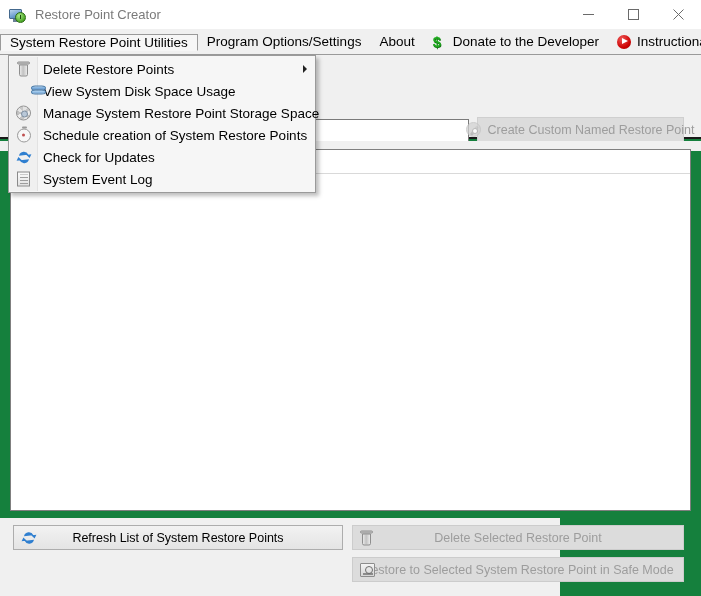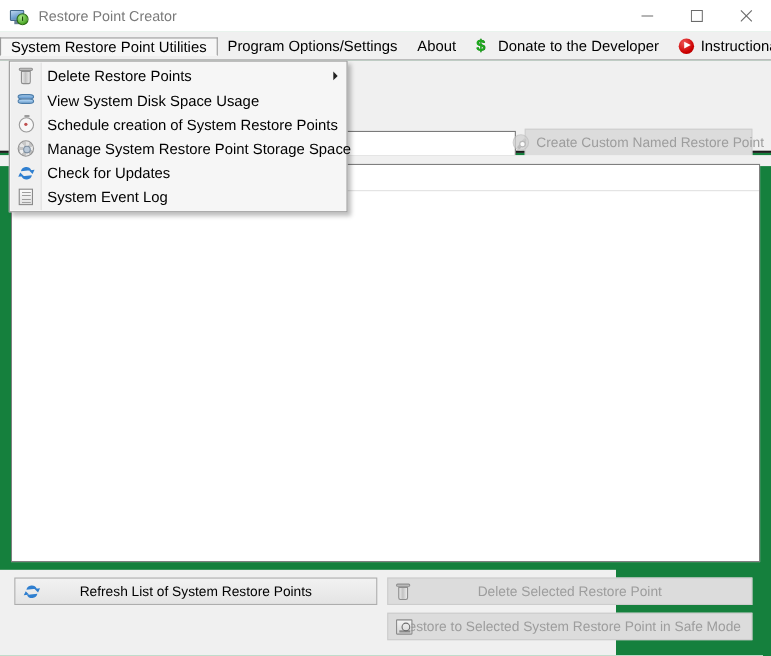--- a/index.html
+++ b/index.html
@@ -366,20 +366,21 @@
     position: relative;
     height: 22px;
     display: flex;
     align-items: center;
     font-size: 13.5px;
     color: #000;
     padding-left: 34px;
     padding-right: 10px;
     white-space: nowrap;
     z-index: 2;
+    text-align: right;
   }
   .dd-item .dd-ico {
     position: absolute;
     left: 6px; top: 50%;
     transform: translateY(-50%);
     width: 17px; height: 17px;
     display: flex; align-items: center; justify-content: center;
   }
   .dd-item .submenu-arrow {
     position: absolute;
@@ -583,30 +584,30 @@
         <span class="mi-layers">
             <span class="l1"></span>
             <span class="l2"></span>
           </span>
       </span>
       <span>View System Disk Space Usage</span>
     </div>
 
     <div class="dd-item">
       <span class="dd-ico">
+        <span class="mi-gear"></span>
+      </span>
+      <span>Manage System Restore Point Storage Space</span>
+    </div>
+
+    <div class="dd-item">
+      <span class="dd-ico">
         <span class="mi-timer"></span>
       </span>
       <span>Schedule creation of System Restore Points</span>
-    </div>
-
-    <div class="dd-item">
-      <span class="dd-ico">
-        <span class="mi-gear"></span>
-      </span>
-      <span>Manage System Restore Point Storage Space</span>
     </div>
 
     <div class="dd-item">
       <span class="dd-ico">
         <svg width="16" height="16" viewBox="0 0 16 16">
           <path d="M3 6.2 A5 5 0 0 1 12.4 5.2 L10.2 5.2 L13.6 8.6 L15.4 4.8 L13.6 5.0" fill="#2f7fd0"></path>
           <path d="M13 9.8 A5 5 0 0 1 3.6 10.8 L5.8 10.8 L2.4 7.4 L0.6 11.2 L2.4 11.0" fill="#2f7fd0"></path>
         </svg>
       </span>
       <span>Check for Updates</span>

